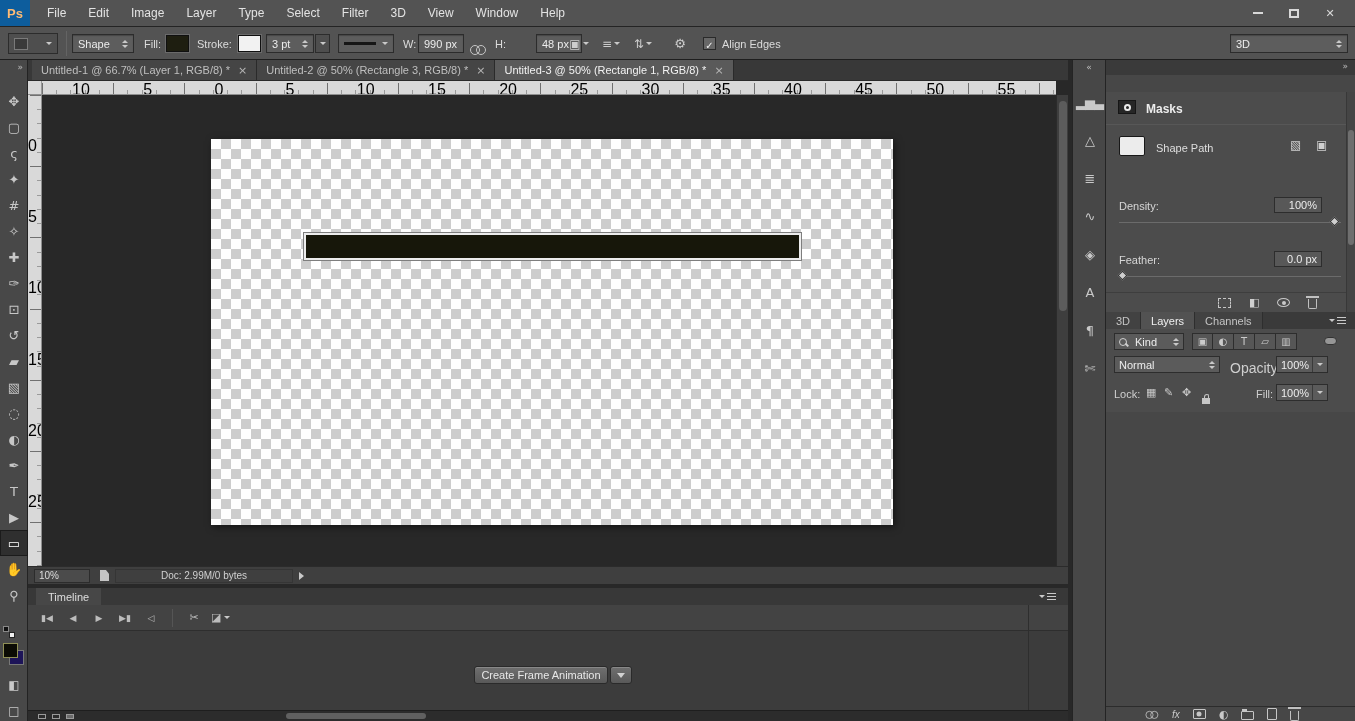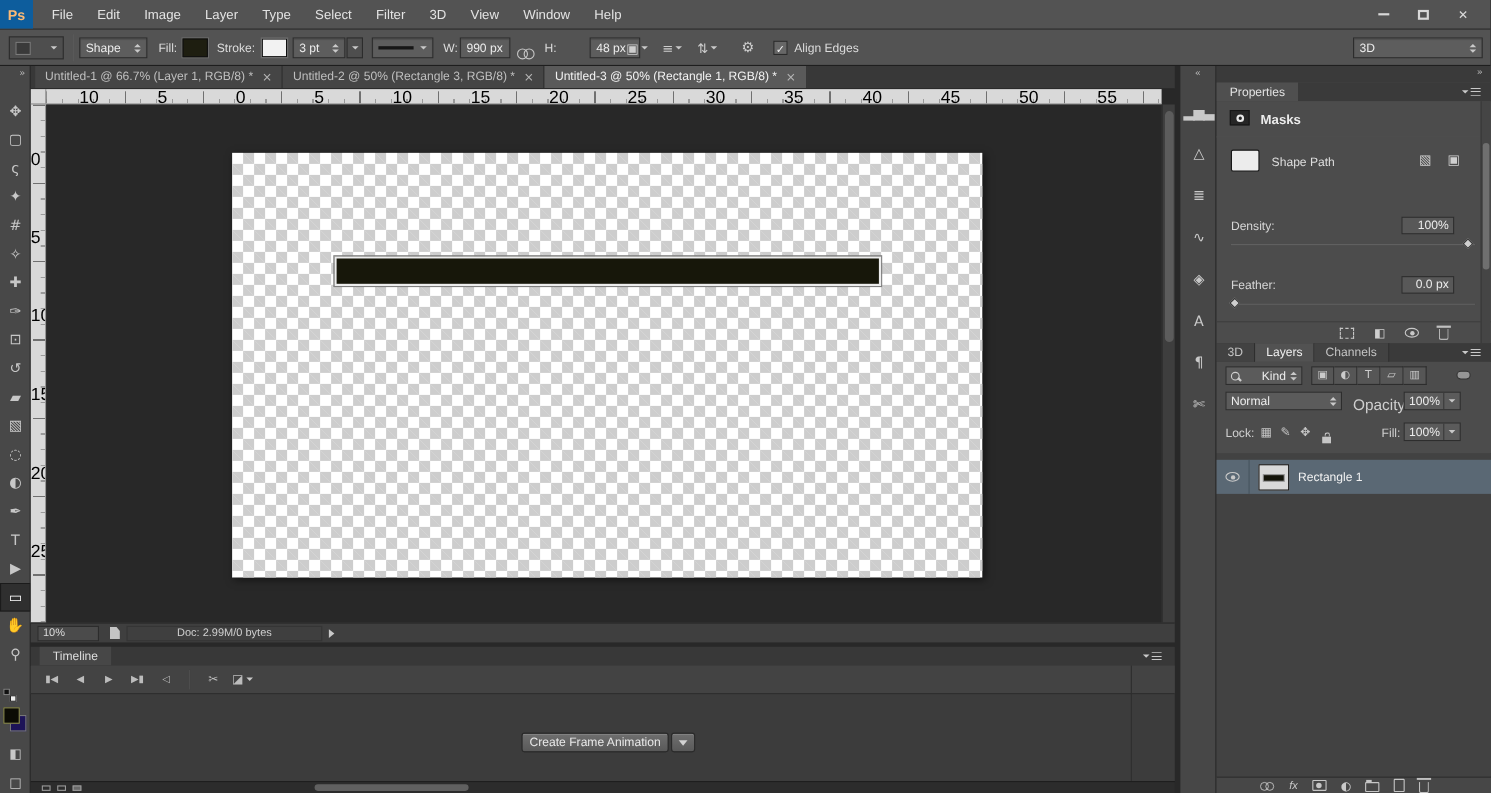--- a/index.html
+++ b/index.html
@@ -337,29 +337,20 @@
       <div class="strip-icon g" data-name="paragraph-panel-icon">¶</div>
       <div class="strip-icon g" data-name="clone-source-panel-icon">✄</div>
     </div>
 </div>
 
 <div class="abs" data-name="right-dock" style="left:1105px;top:60px;width:250px;height:661px;background:#474747;border-left:1px solid #242424">
   <div class="abs" data-name="dock-header" style="left:0;top:0;width:250px;height:15px;background:#3a3a3a">
     <span class="g" data-name="collapse-panels-icon" style="position:absolute;right:8px;top:1px;color:#bdbdbd;font-size:9px">»</span>
   </div>
 
-  <div class="abs" data-name="properties-header" style="left:0;top:15px;width:250px;height:17px;background:#3a3a3a;display:flex;align-items:stretch">
-    <div data-name="tab-properties" style="padding:0 12px;background:#4f4f4f;color:#e2e2e2;font-size:11px;display:flex;align-items:center">
-        <span data-name="properties-tab-label">Properties</span>
-      </div>
-    <div class="pm" data-name="properties-panel-menu-icon" style="margin-left:auto;margin-right:10px;align-self:center">
-        <i class="tri-down-s"></i>
-        <i class="bars"></i>
-      </div>
-  </div>
   <div class="abs" data-name="properties-panel" style="left:0;top:32px;width:250px;height:220px;background:#4c4c4c">
     <div class="abs i-maskpanel" data-name="mask-icon" style="left:12px;top:8px">
         <i></i>
       </div>
     <span class="abs" data-name="masks-title" style="left:40px;top:10px;font-size:12px;font-weight:bold;color:#ececec">Masks</span>
     <div class="abs" data-name="divider" style="left:0;top:32px;width:250px;height:1px;background:#3b3b3b;border-bottom:1px solid #575757"></div>
     <div class="abs" data-name="shape-path-thumbnail" style="left:13px;top:44px;width:26px;height:20px;background:#ececec;border:1px solid #181818;border-radius:2px"></div>
     <span class="abs" data-name="shape-path-label" style="left:50px;top:50px;font-size:11px;color:#dedede">Shape Path</span>
     <span class="abs g" data-name="vector-mask-icon" style="left:184px;top:46px;color:#cfcfcf;font-size:12px">▧</span>
     <span class="abs g" data-name="vector-mask-border-icon" style="left:210px;top:46px;color:#cfcfcf;font-size:12px">▣</span>
@@ -403,21 +394,21 @@
       </div>
     <div class="pm" data-name="layers-panel-menu-icon" style="margin-left:auto;margin-right:10px;align-self:center">
         <i class="tri-down-s"></i>
         <i class="bars"></i>
       </div>
   </div>
 
   <div class="abs" data-name="layers-controls" style="left:0;top:269px;width:250px;height:83px;background:#4c4c4c">
     <div class="abs field2" data-name="layer-filter-kind-select" style="left:8px;top:4px;width:70px">
       <span class="i-search" data-name="search-icon"></span>
-      <span data-name="kind-label" style="margin-left:20px">Kind</span>
+      <span data-name="kind-label" style="margin-left:8px">Kind</span>
       <span class="stepper" data-name="stepper-icon">
           <i class="tri-up-s"></i>
           <i class="tri-down-s"></i>
         </span>
     </div>
     <div class="abs" data-name="layer-filter-buttons" style="left:86px;top:4px;display:flex">
         <div class="filter-btn g" data-name="filter-pixel-layers-button">▣</div>
         <div class="filter-btn g" data-name="filter-adjustment-layers-button">◐</div>
         <div class="filter-btn g" data-name="filter-type-layers-button">T</div>
         <div class="filter-btn g" data-name="filter-shape-layers-button">▱</div>
@@ -447,29 +438,20 @@
     <span class="abs i-lockpad" data-name="lock-all-icon" style="left:96px;top:61px"></span>
     <span class="abs" data-name="fill-opacity-label" style="left:150px;top:59px;font-size:11px;color:#cfcfcf">Fill:</span>
     <div class="abs field2" data-name="fill-opacity-field" style="left:170px;top:55px;width:52px">
       <span data-name="fill-opacity-value">100%</span>
       <span class="ddsplit" data-name="dropdown-arrow-icon">
           <i class="tri-down-s"></i>
         </span>
     </div>
   </div>
 
-  <div class="abs" data-name="layer-list" style="left:0;top:352px;width:250px;height:294px;background:#424242">
-    <div class="abs" data-name="layer-row" style="left:0;top:6px;width:250px;height:31px;background:#5a6874;display:flex;align-items:center">
-      <div data-name="layer-visibility-cell" style="width:30px;height:31px;border-right:1px solid #47545e;display:flex;align-items:center;justify-content:center">
-          <span class="i-eye" data-name="layer-visibility-eye-icon"></span>
-        </div>
-      <div class="layer-thumb" data-name="layer-thumbnail" style="margin-left:8px"></div>
-      <span data-name="layer-name" style="margin-left:8px;font-size:11px;color:#f2f2f2">Rectangle 1</span>
-    </div>
-  </div>
 
   <div class="abs" data-name="layers-footer" style="left:0;top:646px;width:250px;height:15px;background:#474747;border-top:1px solid #2c2c2c;display:flex;align-items:center;gap:13px;padding-left:38px;overflow:hidden">
     <span class="i-link" data-name="link-layers-icon" style="transform:scale(.8)"></span>
     <span data-name="layer-effects-button" style="font-size:10px;font-style:italic;color:#c9c9c9">fx</span>
     <span class="i-mask" data-name="add-layer-mask-icon"></span>
     <span class="g" data-name="new-adjustment-layer-icon" style="color:#c9c9c9;font-size:11px">◐</span>
     <span class="i-folder" data-name="new-group-icon"></span>
     <span class="i-newlayer" data-name="new-layer-icon"></span>
     <span class="i-trash" data-name="delete-layer-icon"></span>
   </div>

